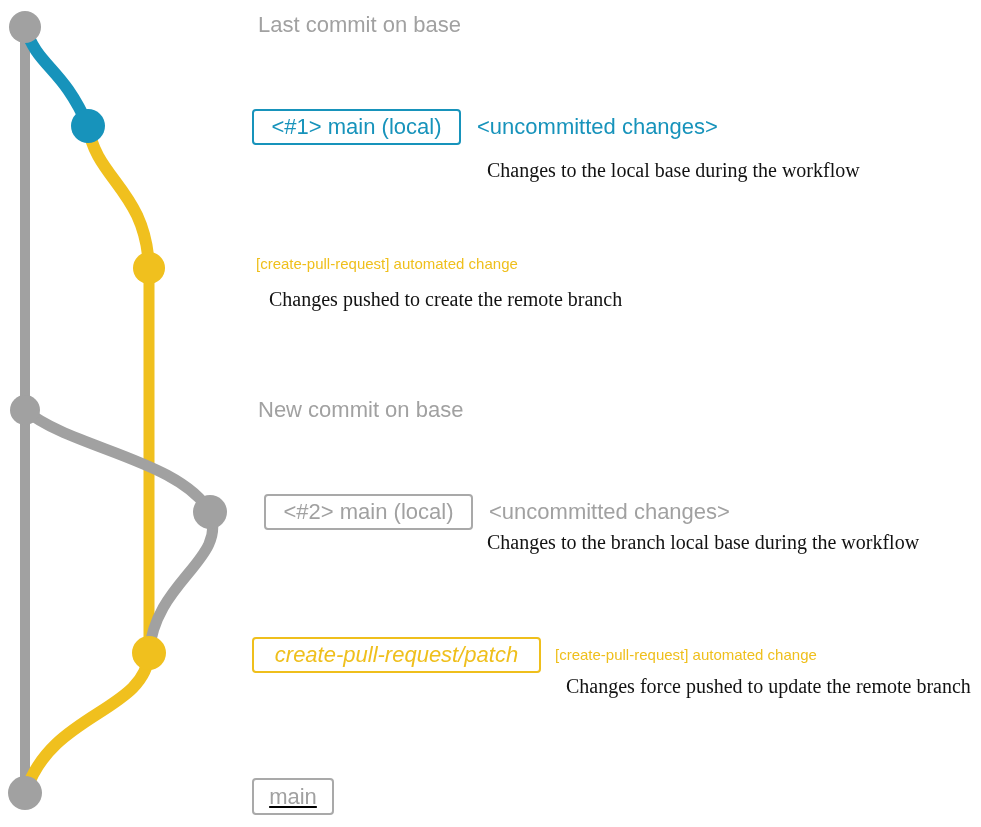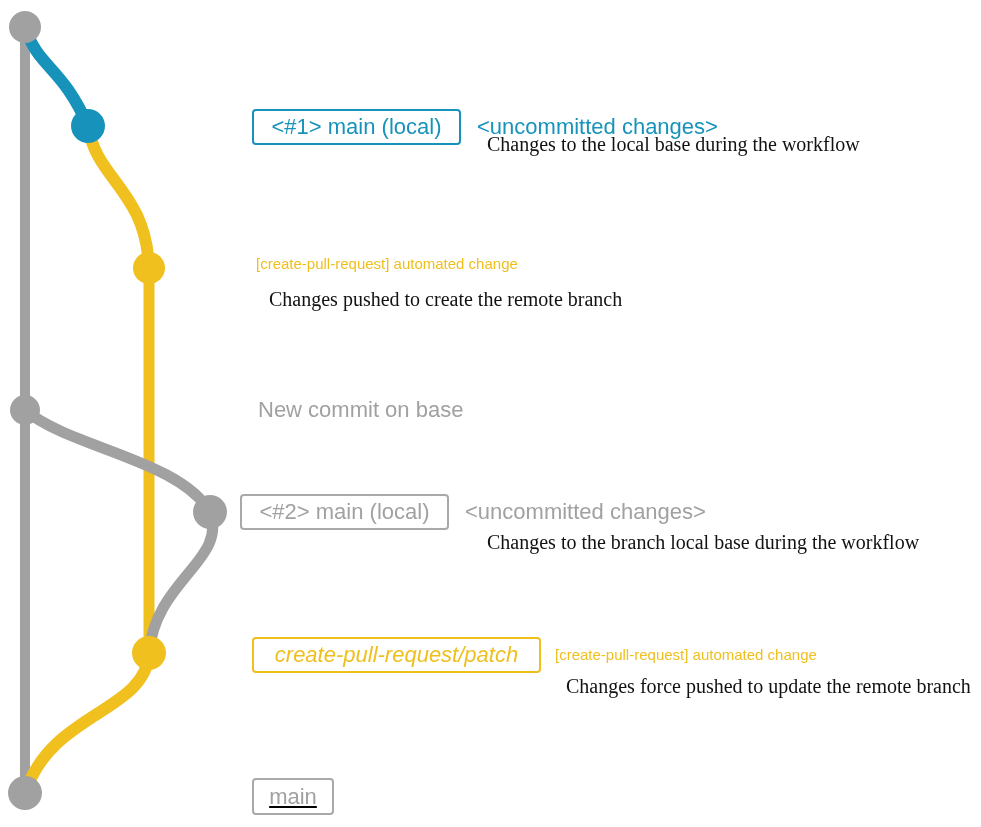--- a/index.html
+++ b/index.html
@@ -85,33 +85,34 @@
 
     <circle cx="25" cy="27" r="16" fill="#a1a1a1"></circle>
     <circle cx="88" cy="126" r="17" fill="#1793bb"></circle>
     <circle cx="149" cy="268" r="16" fill="#f0c01e"></circle>
     <circle cx="25" cy="410" r="15" fill="#a1a1a1"></circle>
     <circle cx="210" cy="512" r="17" fill="#a1a1a1"></circle>
     <circle cx="149" cy="653" r="17" fill="#f0c01e"></circle>
     <circle cx="25" cy="793" r="17" fill="#a1a1a1"></circle>
   </svg>
 
+  <div class="abs gray-text" style="left:258px; top:13px;">Last commit on base</div>
 
   <div class="abs" style="left:252px; top:109px; display:flex; align-items:center;">
     <div class="badge teal" style="width:209px;">&lt;#1&gt; main (local)</div>
     <div class="teal-text" style="margin-left:16px;">&lt;uncommitted changes&gt;</div>
   </div>
-  <div class="abs desc-text" style="left:487px; top:133px;">Changes to the local base during the workflow</div>
+  <div class="abs desc-text" style="left:487px; top:159px;">Changes to the local base during the workflow</div>
 
   <div class="abs yellow-text" style="left:256px; top:256px;">[create-pull-request] automated change</div>
   <div class="abs desc-text" style="left:269px; top:288px;">Changes pushed to create the remote branch</div>
 
   <div class="abs gray-text" style="left:258px; top:398px;">New commit on base</div>
 
-  <div class="abs" style="left:240px; top:494px; display:flex; align-items:center;justify-content:flex-end;">
+  <div class="abs" style="left:264px; top:494px; display:flex; align-items:center;justify-content:flex-end;">
     <div class="badge gray" style="width:209px;">&lt;#2&gt; main (local)</div>
     <div class="gray-text" style="margin-left:16px;">&lt;uncommitted changes&gt;</div>
   </div>
   <div class="abs desc-text" style="left:487px; top:531px;">Changes to the branch local base during the workflow</div>
 
   <div class="abs" style="left:252px; top:637px; display:flex; align-items:center;">
     <div class="badge yellow" style="width:289px;font-style:italic;">create-pull-request/patch</div>
     <div class="yellow-text" style="margin-left:14px;">[create-pull-request] automated change</div>
   </div>
   <div class="abs desc-text" style="left:566px; top:675px;">Changes force pushed to update the remote branch</div>

